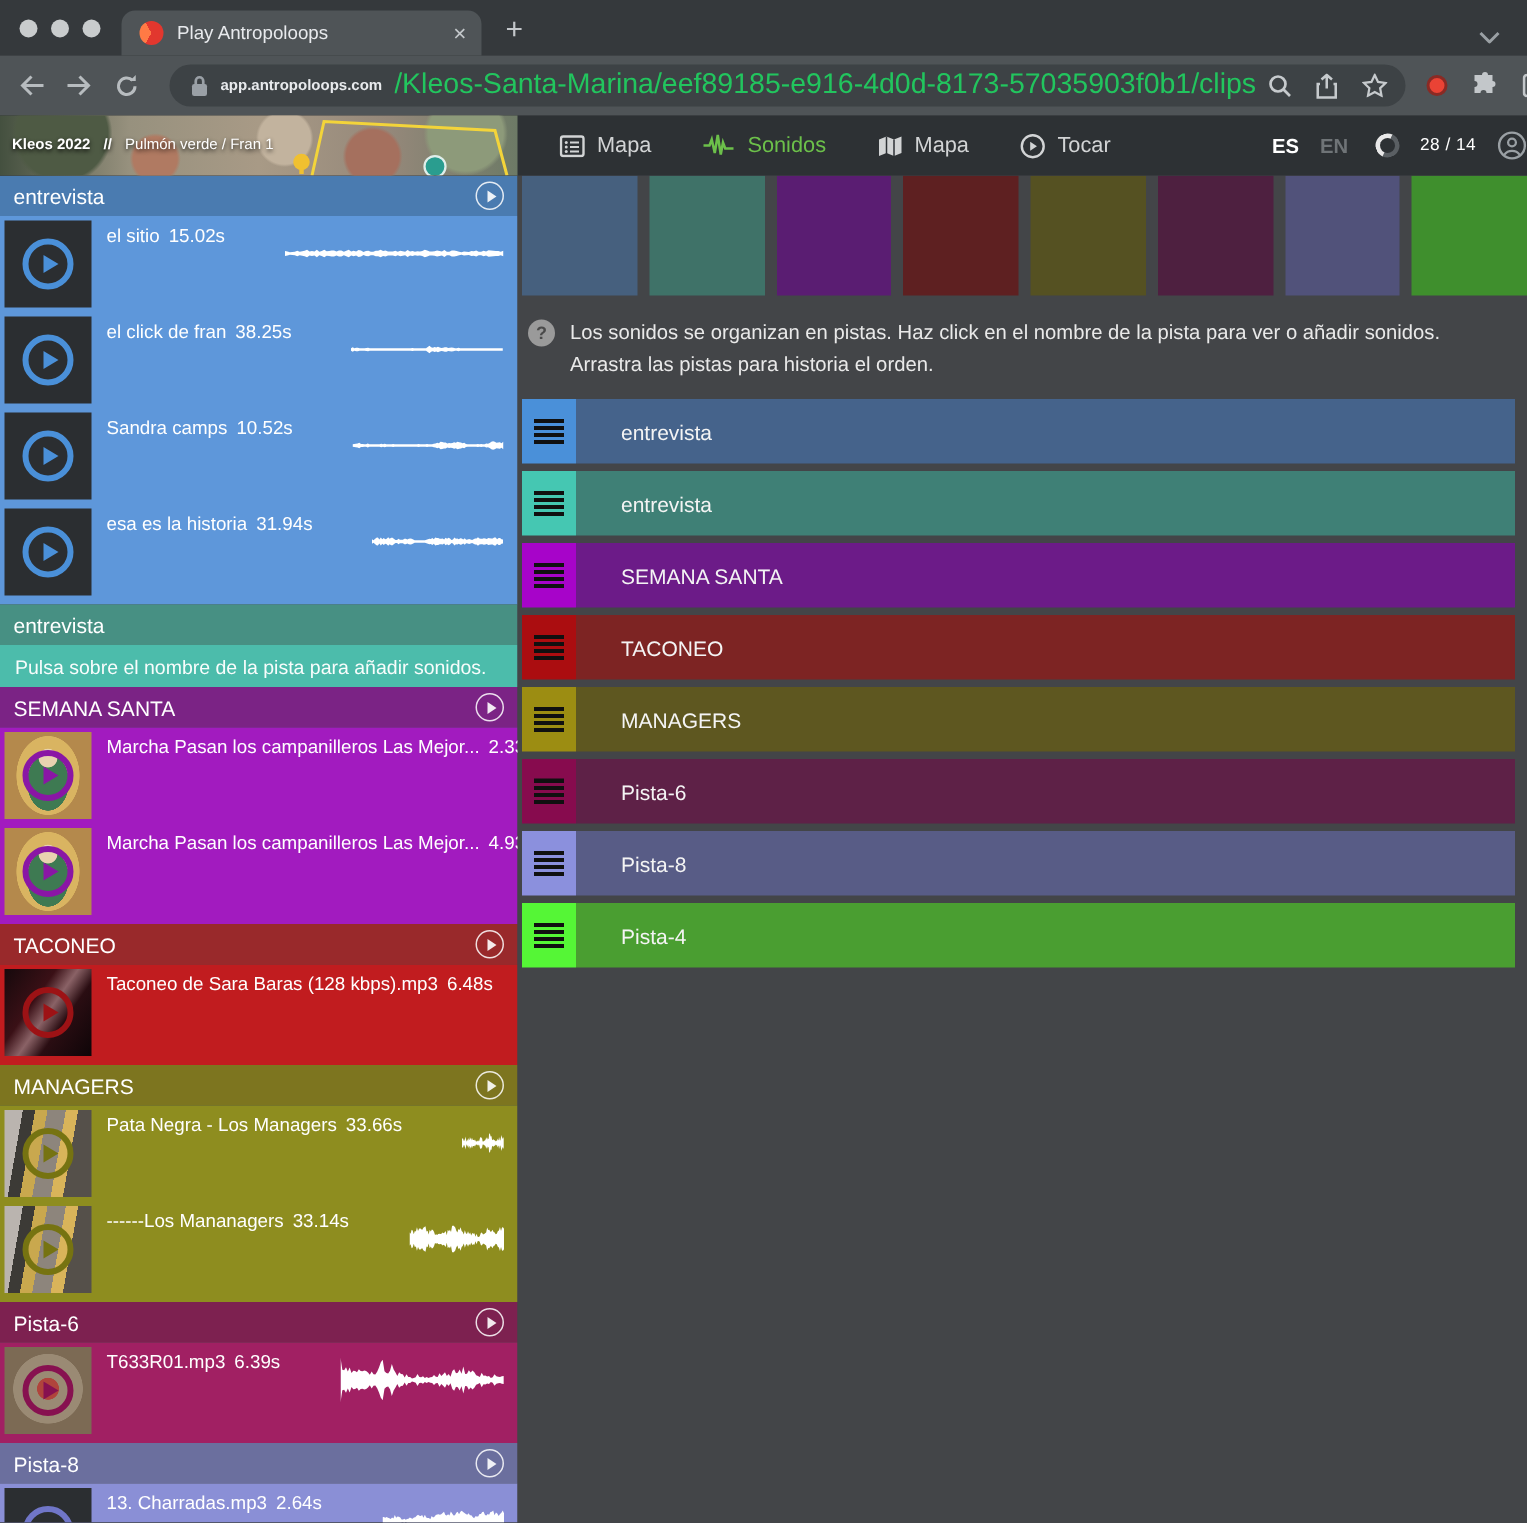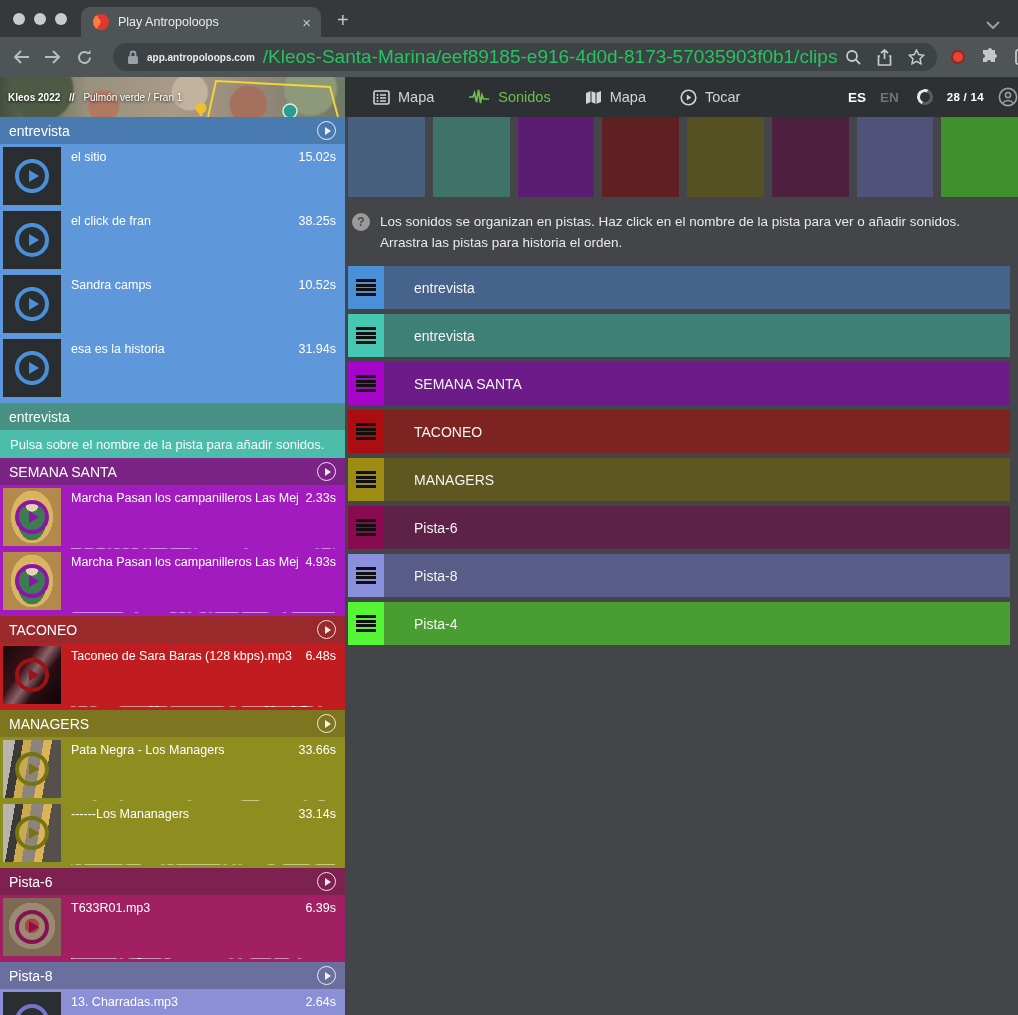--- a/index.html
+++ b/index.html
@@ -53,21 +53,21 @@
   .banner-text .proj { font-weight:bold; }
   .banner-text .sep { margin:0 6px; font-weight:bold; }
   .appnav { display:flex; align-items:center; gap:34px; padding-left:28px; }
   .nav-item { display:flex; align-items:center; gap:8px; color:#d2d4d5; font-size:14.5px; }
   .nav-item.active { color:#6cc04a; }
   .hdr-right { margin-left:auto; display:flex; align-items:center; gap:14px; }
   .lang-es { color:#fff; font-size:13.5px; font-weight:bold; }
   .lang-en { color:#6f7477; font-size:13.5px; font-weight:bold; }
   .loader { width:16px; height:16px; border-radius:50%; border:3px solid #5a5f63;
     border-top-color:#e8e8e8; border-left-color:#e8e8e8; transform:rotate(-20deg); margin-left:4px; }
-  .counter { color:#fff; font-size:11.5px; font-weight:bold; letter-spacing:.3px; }
+  .counter { color:#fff; font-size:11.5px; font-weight:normal; letter-spacing:.3px; }
 
   
   .content { flex:1; display:flex; overflow:hidden; }
 
   
   .sidebar { width:345px; flex:none; overflow:hidden; }
   .track-header { height:27px; display:flex; align-items:center; padding:0 9px;
     color:#fff; font-size:14px; }
   .track-header .tname { flex:1; }
   .tplay { width:19px; height:19px; border-radius:50%; border:1.5px solid rgba(255,255,255,.85);
@@ -76,21 +76,21 @@
     border-left:6px solid rgba(255,255,255,.9); border-top:4px solid transparent; border-bottom:4px solid transparent; }
   .track-msg { height:28px; display:flex; align-items:center; padding:0 10px;
     color:rgba(255,255,255,.96); font-size:13px; }
   .track-clips { padding-bottom:3px; }
   .clip { height:64px; display:flex; }
   .thumb { width:58px; height:58px; margin:3px; flex:none; position:relative; }
   .clip-play { position:absolute; left:50%; top:50%; width:34px; height:34px; margin:-17px 0 0 -17px;
     border-radius:50%; border:4px solid var(--pc); display:flex; align-items:center; justify-content:center; }
   .clip-play::after { content:""; display:block; margin-left:3px;
     border-left:10px solid var(--pc); border-top:6px solid transparent; border-bottom:6px solid transparent; }
-  .clip-body { flex:1; padding:6px 9px 0 7px; display:flex; flex-direction:column; min-width:0;gap:40px; }
+  .clip-body { flex:1; padding:6px 9px 0 7px; display:flex; flex-direction:row; min-width:0;gap:40px; }
   .clip-meta { display:flex; color:#fff; font-size:12.5px; gap:6px; }
   .clip-name { flex:1; white-space:nowrap; overflow:hidden; }
   .clip-dur { flex:none; }
   .waveform { width:100%; height:32px; margin-top:3px; }
 
   .thumb-plain-dark { background:#2b2e31; }
   .thumb-guadalupe { background:
       radial-gradient(circle at 50% 30%, #e8d2b0 0 12%, transparent 13%),
       radial-gradient(ellipse 34% 46% at 50% 58%, #3e7a52 0 70%, transparent 71%),
       radial-gradient(ellipse 60% 75% at 50% 50%, #d9b461 0 60%, #b4894c 61% 100%); }

